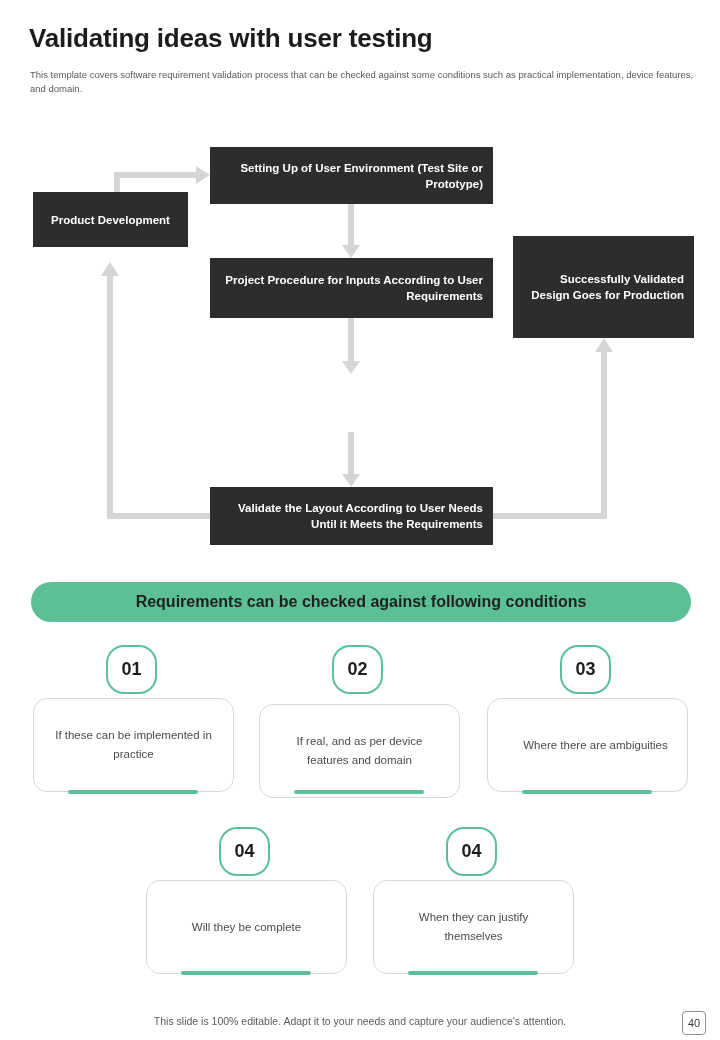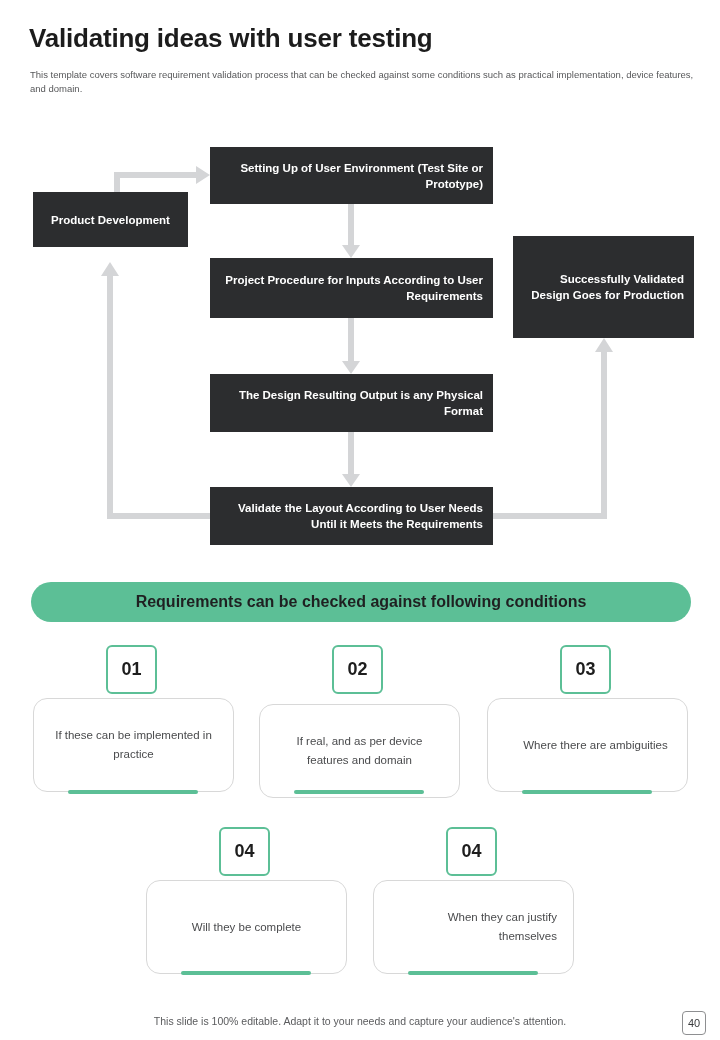--- a/index.html
+++ b/index.html
@@ -96,21 +96,21 @@
     font-size: 16px;
     font-weight: bold;
   }
 
   
   .badge {
     position: absolute;
     width: 51px;
     height: 49px;
     border: 2px solid #5cbf96;
-    border-radius: 6px;
+    border-radius: 18px;
     background: #ffffff;
     display: flex;
     align-items: center;
     justify-content: center;
     font-size: 18px;
     font-weight: bold;
     color: #1e1e1e;
     z-index: 3;
     box-sizing: border-box;
   }
@@ -151,21 +151,21 @@
 
   #badge-03 { left: 560px; top: 645px; }
   #card-03  { left: 487px; top: 698px; padding-left: 32px; }
   #ul-03    { left: 522px; top: 790px; }
 
   #badge-04 { left: 219px; top: 827px; }
   #card-04  { left: 146px; top: 880px; }
   #ul-04    { left: 181px; top: 971px; }
 
   #badge-05 { left: 446px; top: 827px; }
-  #card-05  { left: 373px; top: 880px; text-align: right; }
+  #card-05  { left: 373px; top: 880px; }
   #ul-05    { left: 408px; top: 971px; }
 
   
   .footer-note {
     position: absolute;
     left: 0;
     top: 1015px;
     width: 720px;
     text-align: center;
     font-size: 10.5px;
@@ -214,21 +214,20 @@
       <path d="M210,386 L110,386 L110,146" stroke="#d4d5d7" stroke-width="6" fill="none"></path>
       <polygon points="101,146 119,146 110,132" fill="#d4d5d7"></polygon>
 
       <path d="M493,386 L604,386 L604,222" stroke="#d4d5d7" stroke-width="6" fill="none"></path>
       <polygon points="595,222 613,222 604,208" fill="#d4d5d7"></polygon>
     </svg>
 
     <div class="fbox" id="box-setup">Setting Up of User Environment (Test Site or Prototype)</div>
     <div class="fbox" id="box-product">Product Development</div>
     <div class="fbox" id="box-procedure">Project Procedure for Inputs According to User Requirements</div>
-    <div class="fbox" id="box-design">The Design Resulting Output is any Physical Format</div>
     <div class="fbox" id="box-validate">Validate the Layout According to User Needs Until it Meets the Requirements</div>
     <div class="fbox" id="box-production">Successfully Validated Design Goes for Production</div>
   </div>
 
   <div class="banner">Requirements can be checked against following conditions</div>
 
   <div class="badge" id="badge-01">01</div>
   <div class="card" id="card-01">If these can be implemented in practice</div>
   <div class="card-underline" id="ul-01"></div>
 

